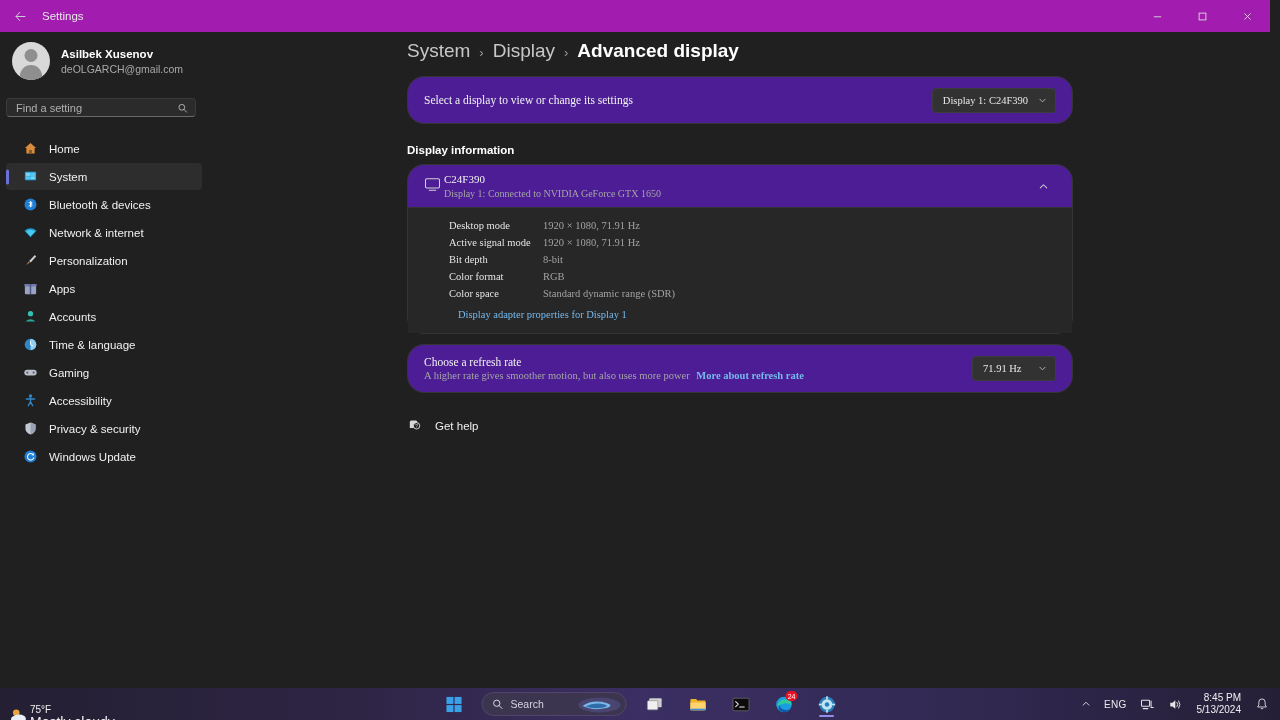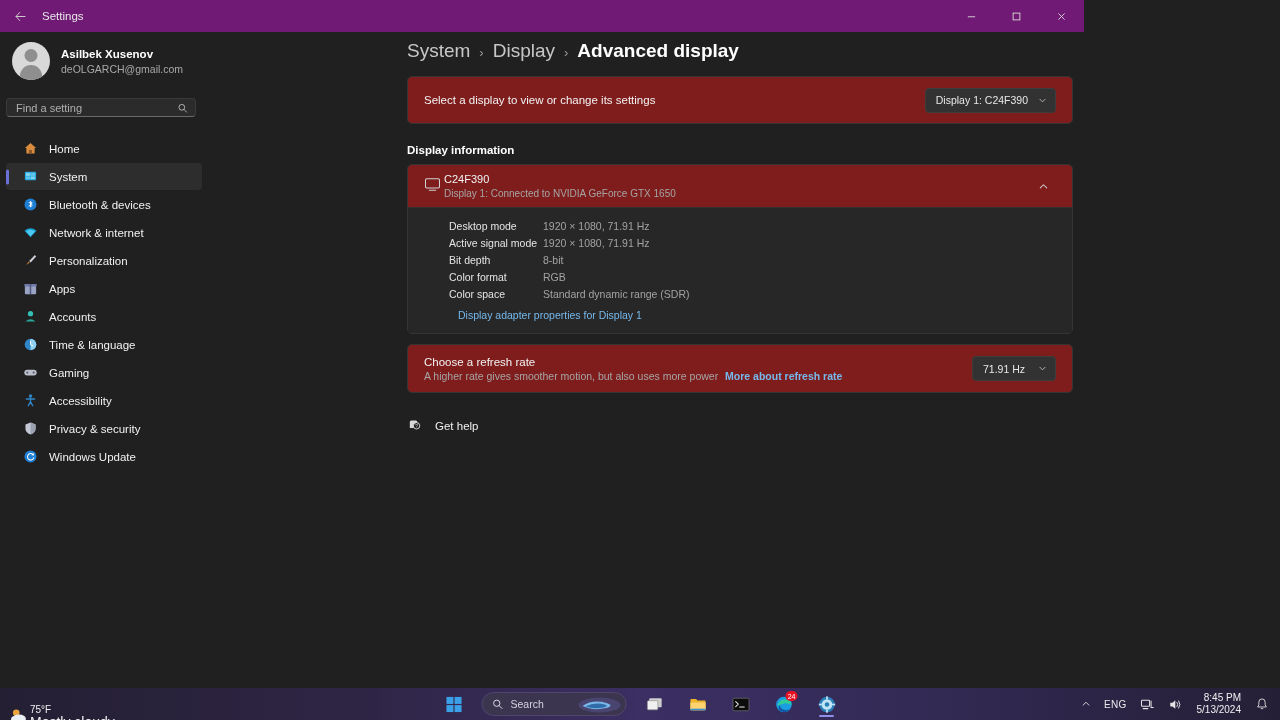--- a/index.html
+++ b/index.html
@@ -7,22 +7,22 @@
     width: 1280px; height: 720px;
     background: #202020;
     font-family: "Liberation Sans", sans-serif;
     color: #ffffff;
     overflow: hidden;
   }
   #app { position: relative; width: 1280px; height: 720px; background: #202020; }
 
   
   .titlebar {
-    position: absolute; top: 0; left: 0; width: 1084px; height: 32px;
-    background: #701a75;
+    position: absolute; top: 0; left: 0; width: 1270px; height: 32px;
+    background: #a21caf;
     display: flex; align-items: center;
   }
   .back-btn {
     width: 32px; height: 32px; margin-left: 4px;
     display: flex; align-items: center; justify-content: center;
     color: #9a9a9a; font-size: 13px; border-radius: 4px;
   }
   .title-text { font-size: 11.5px; color: #e6e6e6; margin-left: 6px; }
   .win-controls { position: absolute; right: 0; top: 0; height: 32px; display: flex; }
   .win-btn {
@@ -87,22 +87,23 @@
     display: flex; align-items: baseline; gap: 9px;
     margin: 8px 0 0 199px; font-size: 19px; font-weight: bold;
   }
   .bc-parent { color: #c7c7c7; font-weight: normal; }
   .bc-sep { color: #9a9a9a; font-size: 13px; font-weight: normal; }
   .bc-current { color: #ffffff; }
 
   .panel-wrap { margin-left: 199px; width: 666px; }
 
   .card {
-    background: #7f1d1d; border: 1px solid #343434; border-radius: 5px;
+    background: #4c1d95; border: 1px solid #343434; border-radius: 17px;
     margin-top: 12px;
+    font-family: Liberation Serif, serif;
   }
   .card-row {
     display: flex; align-items: center; justify-content: space-between;
     padding: 0 16px; min-height: 46px;
   }
   .card-title { font-size: 11.5px; color: #f2f2f2; }
   .card-sub { font-size: 10.5px; color: #a5a5a5; margin-top: 2px; }
 
   .dropdown {
     background: #323232; border: 1px solid #3d3d3d; border-radius: 4px;

